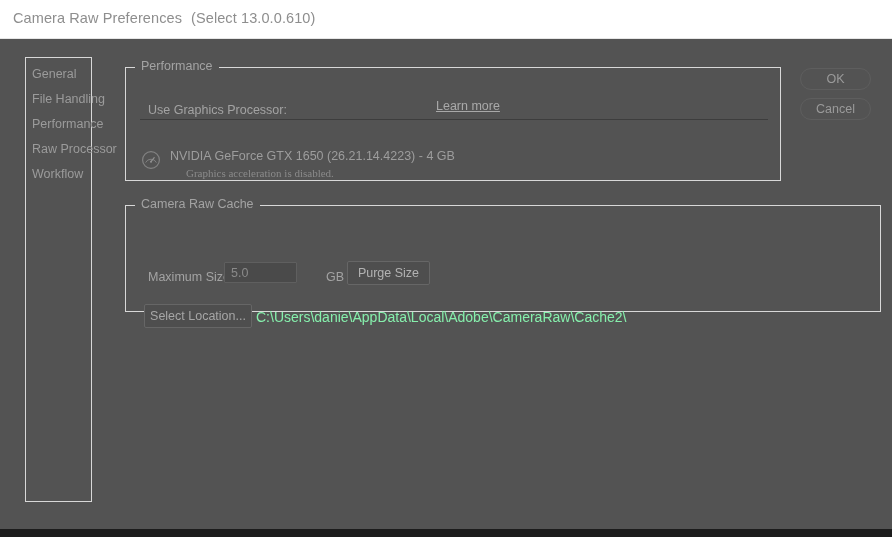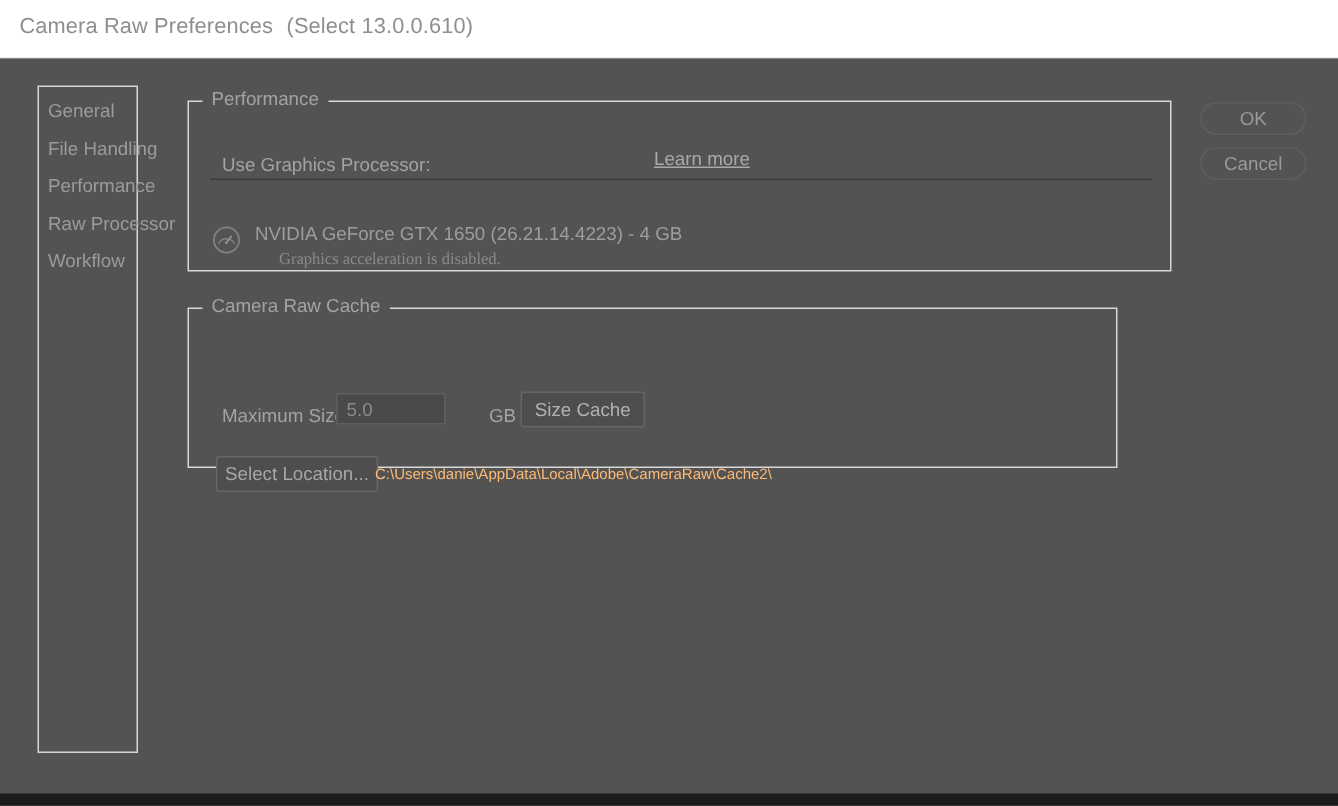--- a/index.html
+++ b/index.html
@@ -96,21 +96,21 @@
   }
   .groupbox.performance {
     left: 125px;
     top: 28px;
     width: 656px;
     height: 114px;
   }
   .groupbox.cache {
     left: 125px;
     top: 166px;
-    width: 620px;
+    width: 756px;
     height: 107px;
   }
   .group-legend {
     position: absolute;
     top: -9px;
     left: 9px;
     padding: 0 6px;
     background: #535353;
     font-size: 12.5px;
     color: #a3a3a3;
@@ -267,24 +267,24 @@
   .btn.select-location {
     left: 18px;
     top: 98px;
     width: 108px;
     height: 24px;
     line-height: 22px;
     color: #a6a6a6;
   }
   .cache-path {
     position: absolute;
-    left: 124px;
+    left: 130px;
     top: 104px;
-    font-size: 10px;
-    color: #fdba74;
+    font-size: 14px;
+    color: #86efac;
     white-space: nowrap;
     line-height: 14px;
   }
 
   
   .pill-btn {
     position: absolute;
     width: 71px;
     height: 22px;
     border: 1px solid #5e5e5e;
@@ -350,21 +350,21 @@
       <div class="group-legend">Camera Raw Cache</div>
 
       <div class="field-label max-size-label">Maximum Size:</div>
 
       <div class="input-box">
         <span class="input-value">5.0</span>
       </div>
 
       <div class="field-label gb-label">GB</div>
 
-      <div class="btn purge">Size Cache</div>
+      <div class="btn purge">Purge Size</div>
 
       <div class="btn select-location">Select Location...</div>
 
       <div class="cache-path">C:\Users\danie\AppData\Local\Adobe\CameraRaw\Cache2\</div>
     </div>
 
     <div class="pill-btn ok">OK</div>
     <div class="pill-btn cancel">Cancel</div>
 
   </div>

